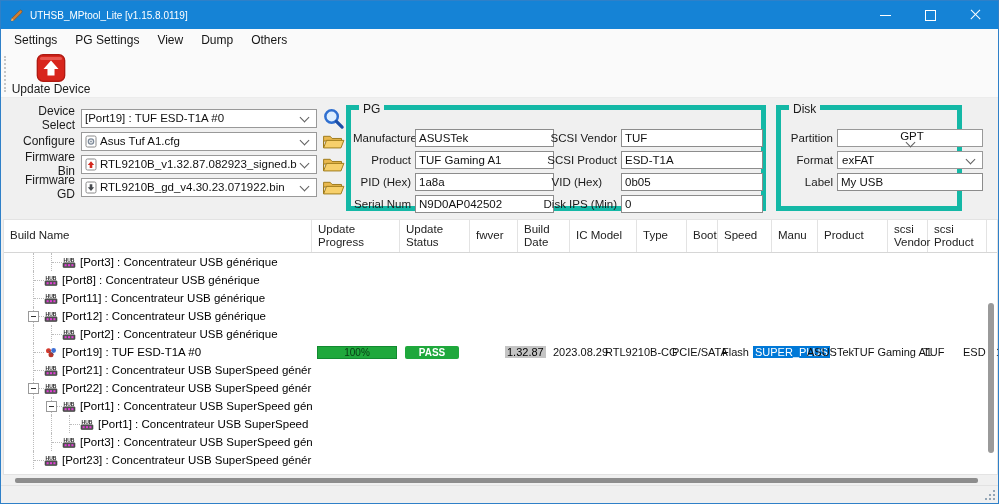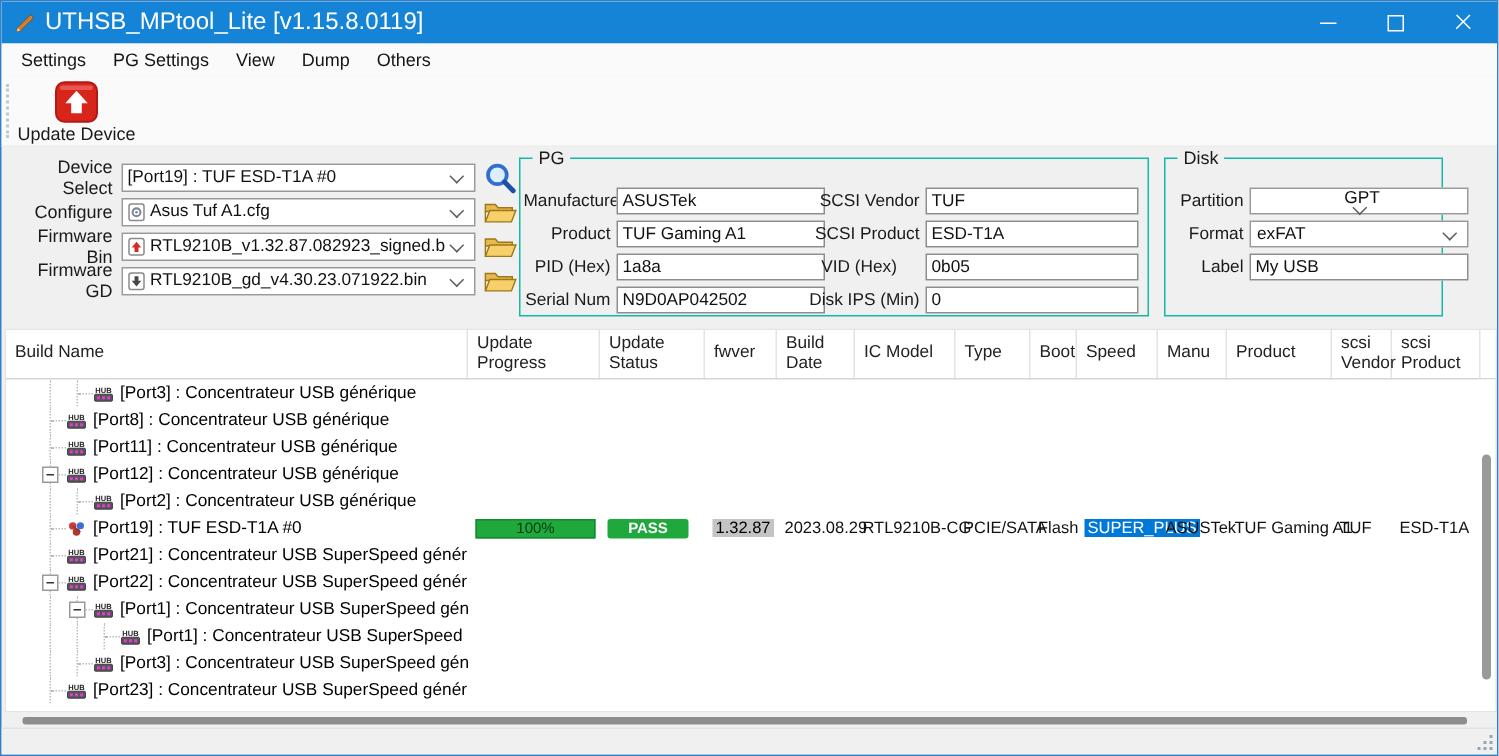--- a/index.html
+++ b/index.html
@@ -2,21 +2,21 @@
 <html style="--titlebar: #1583d6; --progress_green: #1fa83c; --status_pass_bg: #1fa83c; --speed_badge_bg: #0078d7; --fwver_chip_bg: #c4c4c4; --update_icon_red: #d8251c; --folder_yellow: #f7d06b;"><head>
 <meta charset="utf-8">
 <style>
   html,body{margin:0;padding:0;background:#d8d8d8;}
   .window{position:relative;width:999px;height:504px;background:#f0f0f0;
     border:1px solid #2f80c8;box-sizing:border-box;overflow:hidden;
     font-family:"Liberation Sans",sans-serif;-webkit-font-smoothing:antialiased;}
   
   .titlebar{position:absolute;top:0;left:0;right:0;height:28px;background:var(--titlebar,#1583d6);
     display:flex;align-items:center;padding-left:8px;color:#fff;}
-  .title-text{font-size:16px;margin-left:6px;text-align:right;}
+  .title-text{font-size:10px;margin-left:6px;text-align:right;}
   .win-controls{margin-left:auto;display:flex;height:100%;}
   .wc{width:45px;height:100%;display:flex;align-items:center;justify-content:center;position:relative;cursor:default;}
   .wc-min::before{content:'';width:11px;border-top:1.2px solid #fff;}
   .wc-max::before{content:'';width:9px;height:9px;border:1.2px solid #fff;}
   .wc-close::before,.wc-close::after{content:'';position:absolute;width:13px;height:1.3px;background:#fff;}
   .wc-close::before{transform:rotate(45deg);} .wc-close::after{transform:rotate(-45deg);}
   
   .menubar{position:absolute;top:28px;left:0;right:0;height:22px;background:#fafafa;
     display:flex;align-items:center;font-size:12px;color:#151515;padding-left:4px;}
   .menu-item{padding:0 9px;line-height:22px;}
@@ -31,21 +31,21 @@
   .cfg-row{position:absolute;left:4px;height:20px;display:flex;align-items:center;}
   .cfg-label{display:inline-block;width:70px;text-align:right;font-size:12px;color:#1a1a1a;flex:none;}
   .combo{position:relative;margin-left:6px;width:236px;height:19px;background:#fff;border:1px solid #999;
     box-sizing:border-box;display:flex;align-items:center;padding-left:3px;font-size:11.5px;color:#111;flex:none;}
   .combo .icon{margin-right:3px;flex:none;display:flex;}
   .combo-text{flex:1;white-space:nowrap;overflow:hidden;}
   .chev{width:6px;height:6px;border-right:1.4px solid #5f5f5f;border-bottom:1.4px solid #5f5f5f;
     transform:rotate(45deg);margin:-2px 8px 0 4px;flex:none;}
   .act-btn{margin-left:5px;border:none;background:transparent;padding:0;display:flex;align-items:center;cursor:default;}
   
-  .groupbox{position:absolute;border:1px solid #14b8a6;box-sizing:border-box;}
+  .groupbox{position:absolute;border:5px solid #14b8a6;box-sizing:border-box;}
   .groupbox .legend{position:absolute;top:-8px;left:8px;background:#f0f0f0;padding:0 4px;font-size:12px;color:#1a1a1a;}
   .gb-label{position:absolute;font-size:11.5px;color:#1a1a1a;text-align:right;line-height:18px;white-space:nowrap;}
   .gb-input{position:absolute;height:18px;box-sizing:border-box;border:1px solid #8c8c8c;background:#fff;
     font-family:"Liberation Sans",sans-serif;font-size:11.5px;color:#111;padding:0 3px;}
   .gb-combo{position:absolute;height:18px;box-sizing:border-box;border:1px solid #999;background:#fff;
     display:flex;align-items:center;font-size:11.5px;color:#111;padding-left:4px;}
   .gb-combo .combo-text{flex:1;}
   
   .table{position:absolute;top:218px;left:2px;width:995px;height:256px;background:#fff;border:1px solid #e3e3e3;box-sizing:border-box;}
   .thead{display:flex;height:32px;border-bottom:1px solid #d6d6d6;background:#fff;}
@@ -374,21 +374,21 @@
             <span class="tree-label">[Port19] : TUF ESD-T1A #0</span>
           </div>
           <div class="dcell" style="width: 88px;">
             <div class="pbar">
               <span>100%</span>
             </div>
           </div>
           <div class="dcell" style="width: 70px;">
             <span class="badge-pass">PASS</span>
           </div>
-          <div class="dcell" style="width: 48px;">
+          <div class="dcell" style="width: 48px; margin-left: 30px;">
             <span class="chip-silver">1.32.87</span>
           </div>
           <div class="dcell" style="width: 52px;">2023.08.29</div>
           <div class="dcell" style="width: 67px;">RTL9210B-CG</div>
           <div class="dcell" style="width: 50px;">PCIE/SATA</div>
           <div class="dcell" style="width: 31px;">Flash</div>
           <div class="dcell" style="width: 54px;">
             <span class="chip-blue">SUPER_PLUS</span>
           </div>
           <div class="dcell" style="width: 46px;">ASUSTek</div>

